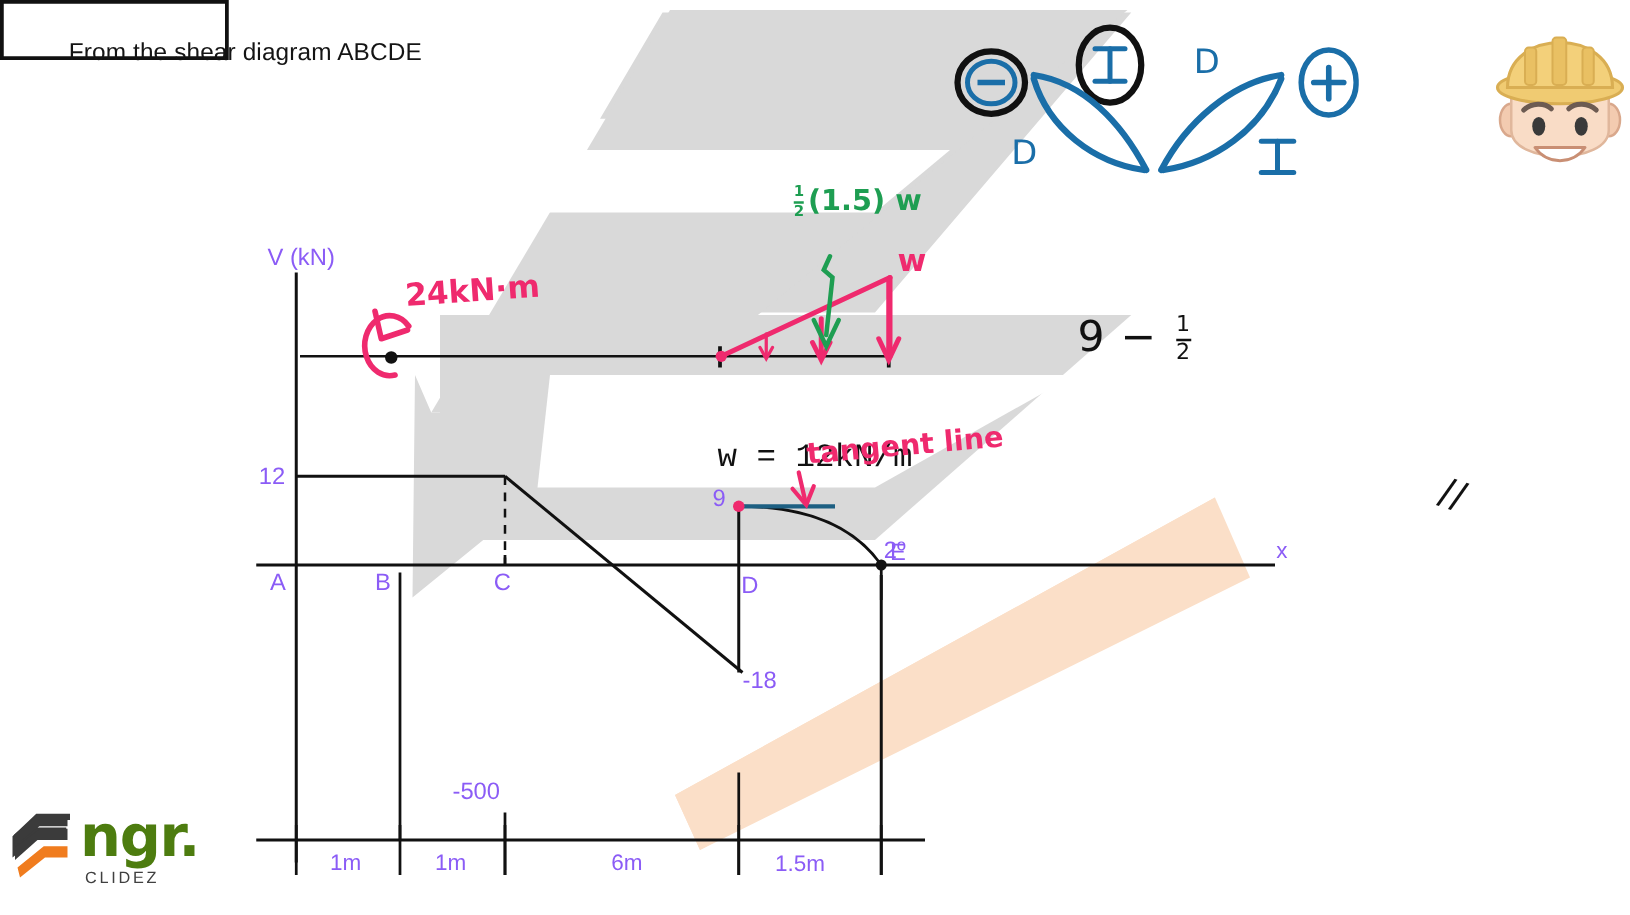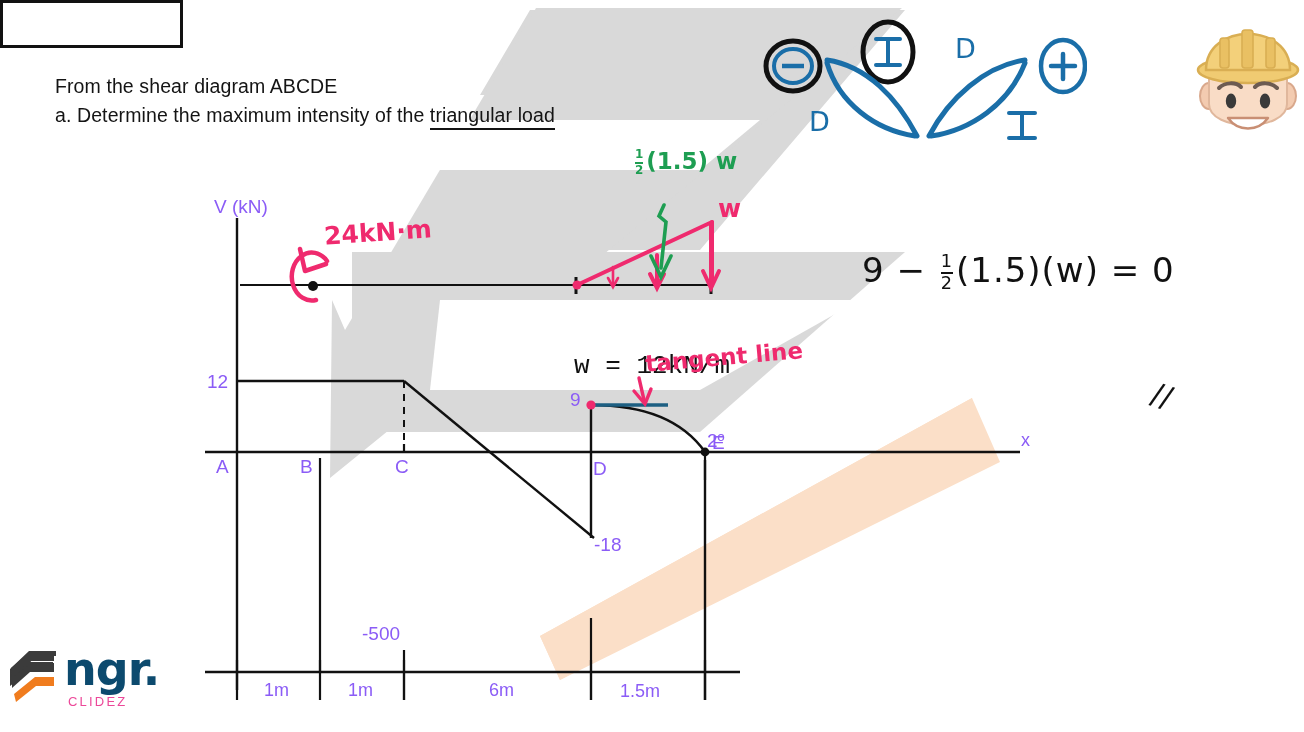--- a/index.html
+++ b/index.html
@@ -12,21 +12,21 @@
   #stage { position:relative; width:1304px; height:732px; background:#fff; }
 
   
   .wm { position:absolute; pointer-events:none; }
   #wm-gray  { left:0; top:0; width:1304px; height:732px; z-index:0; }
   #wm-peach { left:0; top:0; width:1304px; height:732px; z-index:0; }
 
   
   #headline {
     position:absolute; left:55px; top:28px; z-index:6;
-    font-size:19.5px; color:#141414; line-height:29px; letter-spacing:.1px;margin-top:44px;
+    font-size:19.5px; color:#141414; line-height:29px; letter-spacing:.1px;
   }
   #headline .ul { border-bottom:2.4px solid #141414; padding-bottom:2px; }
 
   
   #ink { position:absolute; left:0; top:0; z-index:5; }
 
   
   .lbl {
     position:absolute; z-index:6; color:#8b5cf6;
     font-family:"Liberation Sans", sans-serif; white-space:nowrap;
@@ -83,26 +83,26 @@
   
   #doodle { position:absolute; left:757px; top:18px; z-index:7; }
 
   
   #avatar { position:absolute; left:1192px; top:0px; z-index:8; }
 
   
   #logo { position:absolute; left:8px; top:648px; z-index:8; }
   #logo-word {
     position:absolute; left:56px; top:-6px;
-    font-size:46px; font-weight:bold; color:#0c4a6e;
+    font-size:46px; font-weight:bold; color:#4d7c0f;
     font-family:"DejaVu Sans", sans-serif; letter-spacing:-1px;
   }
   #logo-sub {
     position:absolute; left:60px; top:46px;
-    font-size:13px; color:#ec4899; letter-spacing:2.2px;
+    font-size:13px; color:#404040; letter-spacing:2.2px;
     font-family:"Liberation Sans", sans-serif;
   }
 </style>
 </head>
 <body>
 
 <div id="stage">
 
   <svg id="wm-gray" class="wm" viewBox="0 0 1304 732">
     <g fill="#d9d9d9">
@@ -120,23 +120,20 @@
     </g>
   </svg>
 
   <svg id="wm-peach" class="wm" viewBox="0 0 1304 732">
     <path d="M972 398 L972 455 L560 680 L540 636 Z" fill="#fbdfc8"></path>
     <path d="M540 636 L560 680 L1000 462 L972 398 Z" fill="#fbdfc8"></path>
   </svg>
 
   <div id="headline">
     <div>From the shear diagram ABCDE</div>
-    <div>
-      <span>a. Determine the maximum intensity of the </span><span class="ul">triangular load</span>
-    </div>
   </div>
 
   <svg id="ink" width="1304" height="732">
 
     <line x1="240" y1="285" x2="712" y2="285" stroke="#111" stroke-width="2"></line>
 
     <line x1="576" y1="277" x2="576" y2="294" stroke="#111" stroke-width="3"></line>
     <line x1="711" y1="277" x2="711" y2="294" stroke="#111" stroke-width="3"></line>
 
     <line x1="237" y1="218" x2="237" y2="690" stroke="#111" stroke-width="2.4"></line>
@@ -234,21 +231,21 @@
 
   <div class="hand pink" id="note-w">w</div>
   <div class="hand pink" id="note-tan">tangent line</div>
 
   <div class="eq" id="eq-main">
     <span>9 −</span>
     <span class="frac">
       <span class="num">1</span>
       <span class="bar"></span>
       <span class="den">2</span>
-    </span><span>(1.5)(w) = 0</span>
+    </span>
   </div>
 
   <div id="eq-box">
     <div id="eq-box-txt">w = 12kN/m</div>
   </div>
   <div class="eq" id="eq-slash">//</div>
 
   <svg id="doodle" width="330" height="135" viewBox="0 0 330 135">
 
     <ellipse cx="36" cy="48" rx="27" ry="25" fill="none" stroke="#111" stroke-width="5"></ellipse>

